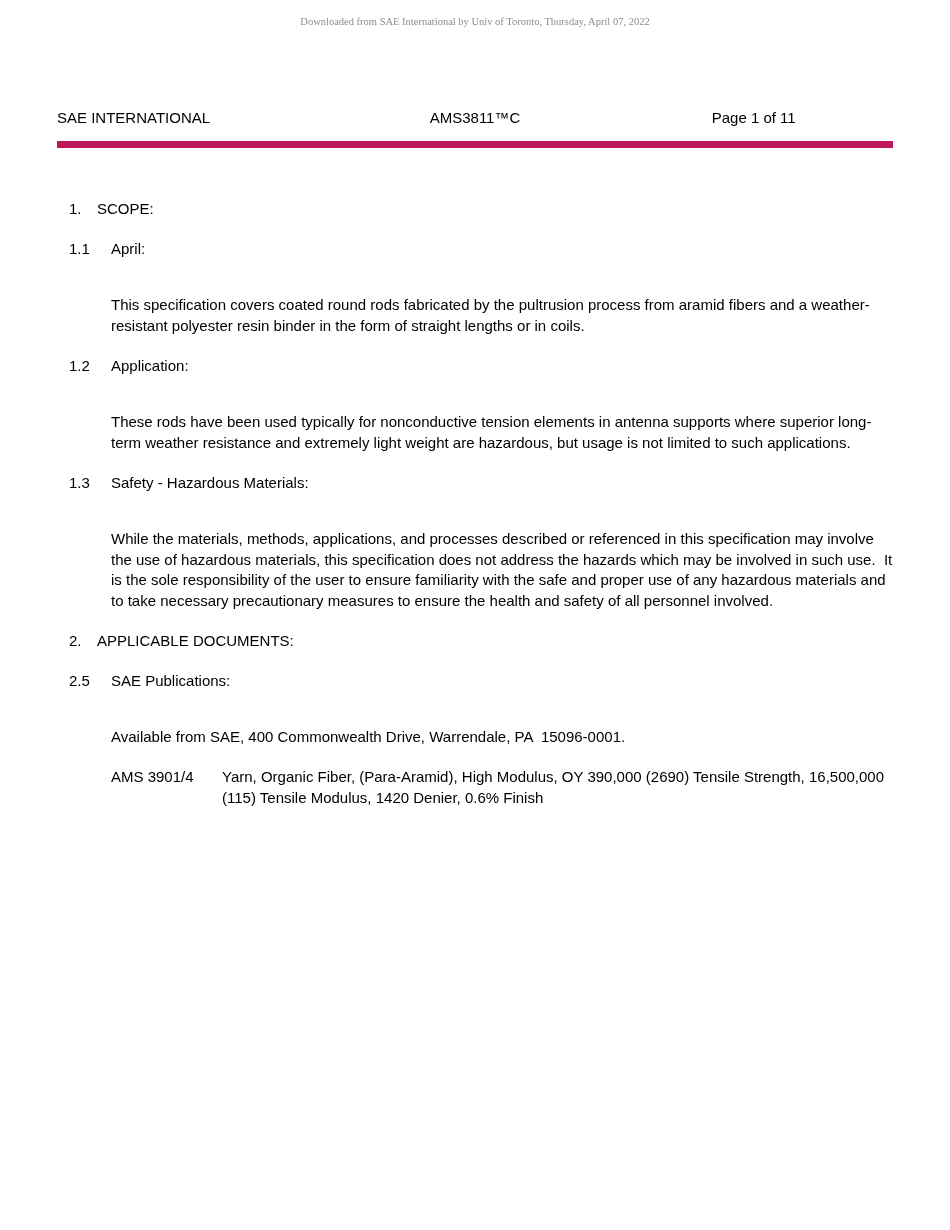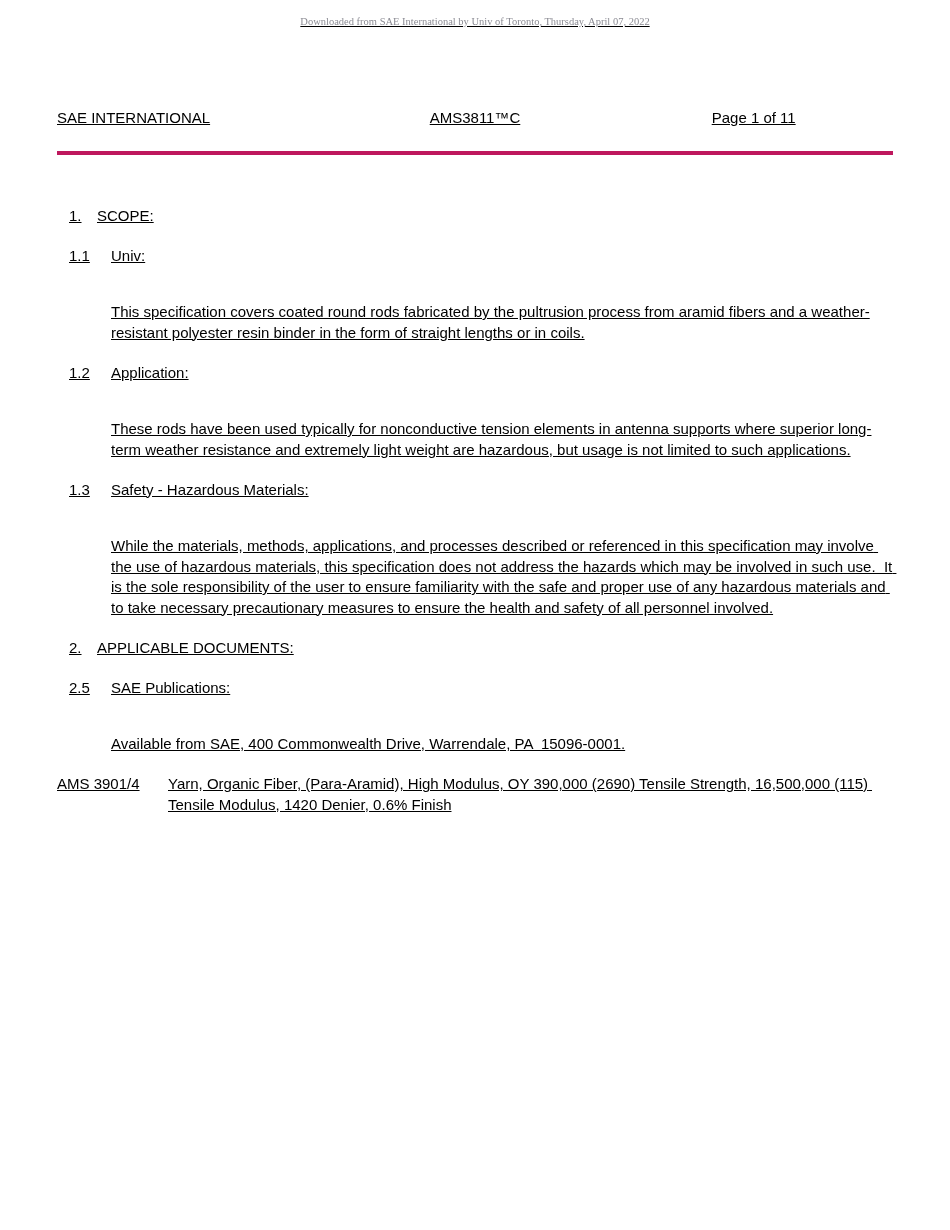--- a/index.html
+++ b/index.html
@@ -8,50 +8,49 @@
     position: relative;
     width: 950px;
     height: 1230px;
     margin: 0 auto;
     background: #ffffff;
     color: #000000;
     font-family: "Liberation Sans", sans-serif;
     font-size: 15px;
     line-height: 20.5px;
     overflow: hidden;
-    text-decoration: underline;
   }
   .watermark {
     padding-top: 15px;
     text-align: center;
     font-family: "Liberation Serif", serif;
     font-size: 10.5px;
     line-height: 13px;
     color: #8b8b93;
   }
   .header {
     margin: 40px 57px 0 57px;
     display: flex;
     align-items: baseline;
-    border-bottom: 4px solid #be185d;
-    padding-bottom: 22px;
+    border-bottom: 7px solid #be185d;
+    padding-bottom: 12px;
   }
   .header .h-left  { flex: 1; text-align: left; }
   .header .h-center{ flex: 1; text-align: center; }
   .header .h-right { flex: 1; text-align: center; margin-top: 40px; }
   .content { padding: 0 57px; }
   .block { margin-top: 19.5px; }
   .first-block { margin-top: 51px; }
   .hrow { display: flex; margin-left: 12px; }
   .hrow .num { flex: none; }
   .hrow.lvl1 .num { width: 28px; }
   .hrow.lvl2 .num { width: 42px; }
   .para { margin-left: 54px; white-space: pre-wrap; margin-top: 36px; }
   .para-l40 { margin-left: 40px; white-space: pre-wrap; }
-  .refrow { display: flex; }
+  .refrow { display: flex; margin-left: 54px; }
   .refrow .ref-label { flex: none; width: 111px; }
   .refrow .ref-text { flex: 1; white-space: pre-wrap; }
 </style>
 </head>
 <body>
 
 <div class="page">
 
   <div class="watermark">Downloaded from SAE International by Univ of Toronto, Thursday, April 07, 2022</div>
 
@@ -63,21 +62,21 @@
 
   <div class="content">
 
     <div class="block first-block hrow lvl1">
       <span class="num">1.</span>
       <span>SCOPE:</span>
     </div>
 
     <div class="block hrow lvl2">
       <span class="num">1.1</span>
-      <span>Univ:</span>
+      <span>April:</span>
     </div>
 
     <div class="block para">This specification covers coated round rods fabricated by the pultrusion process from aramid fibers and a weather-resistant polyester resin binder in the form of straight lengths or in coils.</div>
 
     <div class="block hrow lvl2">
       <span class="num">1.2</span>
       <span>Application:</span>
     </div>
 
     <div class="block para">These rods have been used typically for nonconductive tension elements in antenna supports where superior long-term weather resistance and extremely light weight are hazardous, but usage is not limited to such applications.</div>

